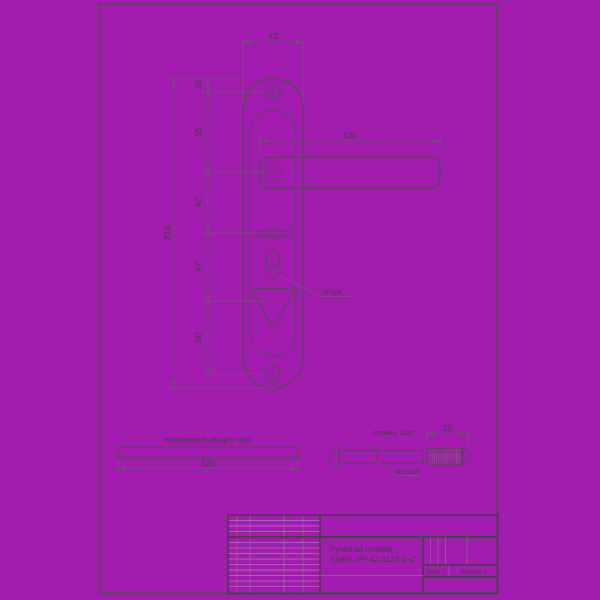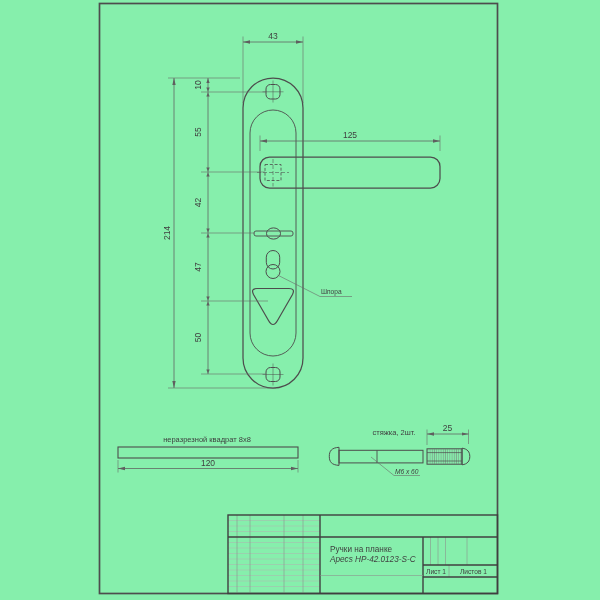--- a/index.html
+++ b/index.html
@@ -1,16 +1,16 @@
 <!DOCTYPE html>
 <html><head>
 <meta charset="utf-8">
 <style>
   html,body{margin:0;padding:0;background:#fff;}
-  .canvas{position:relative;width:600px;height:600px;background:#86efac;overflow:hidden;
+  .canvas{position:relative;width:600px;height:600px;background:#a21caf;overflow:hidden;
           font-family:"Liberation Sans", sans-serif;}
   svg{position:absolute;left:0;top:0;}
   text{fill:#3f3f3f;font-family:"Liberation Sans", sans-serif;}
   .t-dim{font-size:8.5px;}
   .t-cap{font-size:7.5px;}
   .t-tiny{font-size:6.6px;}
   .t-name{font-size:8.2px;}
   .t-model{font-size:8.2px;font-style:italic;}
   .t-sheet{font-size:6.6px;}
   .ln-main{stroke:#4d4d4d;fill:none;}

